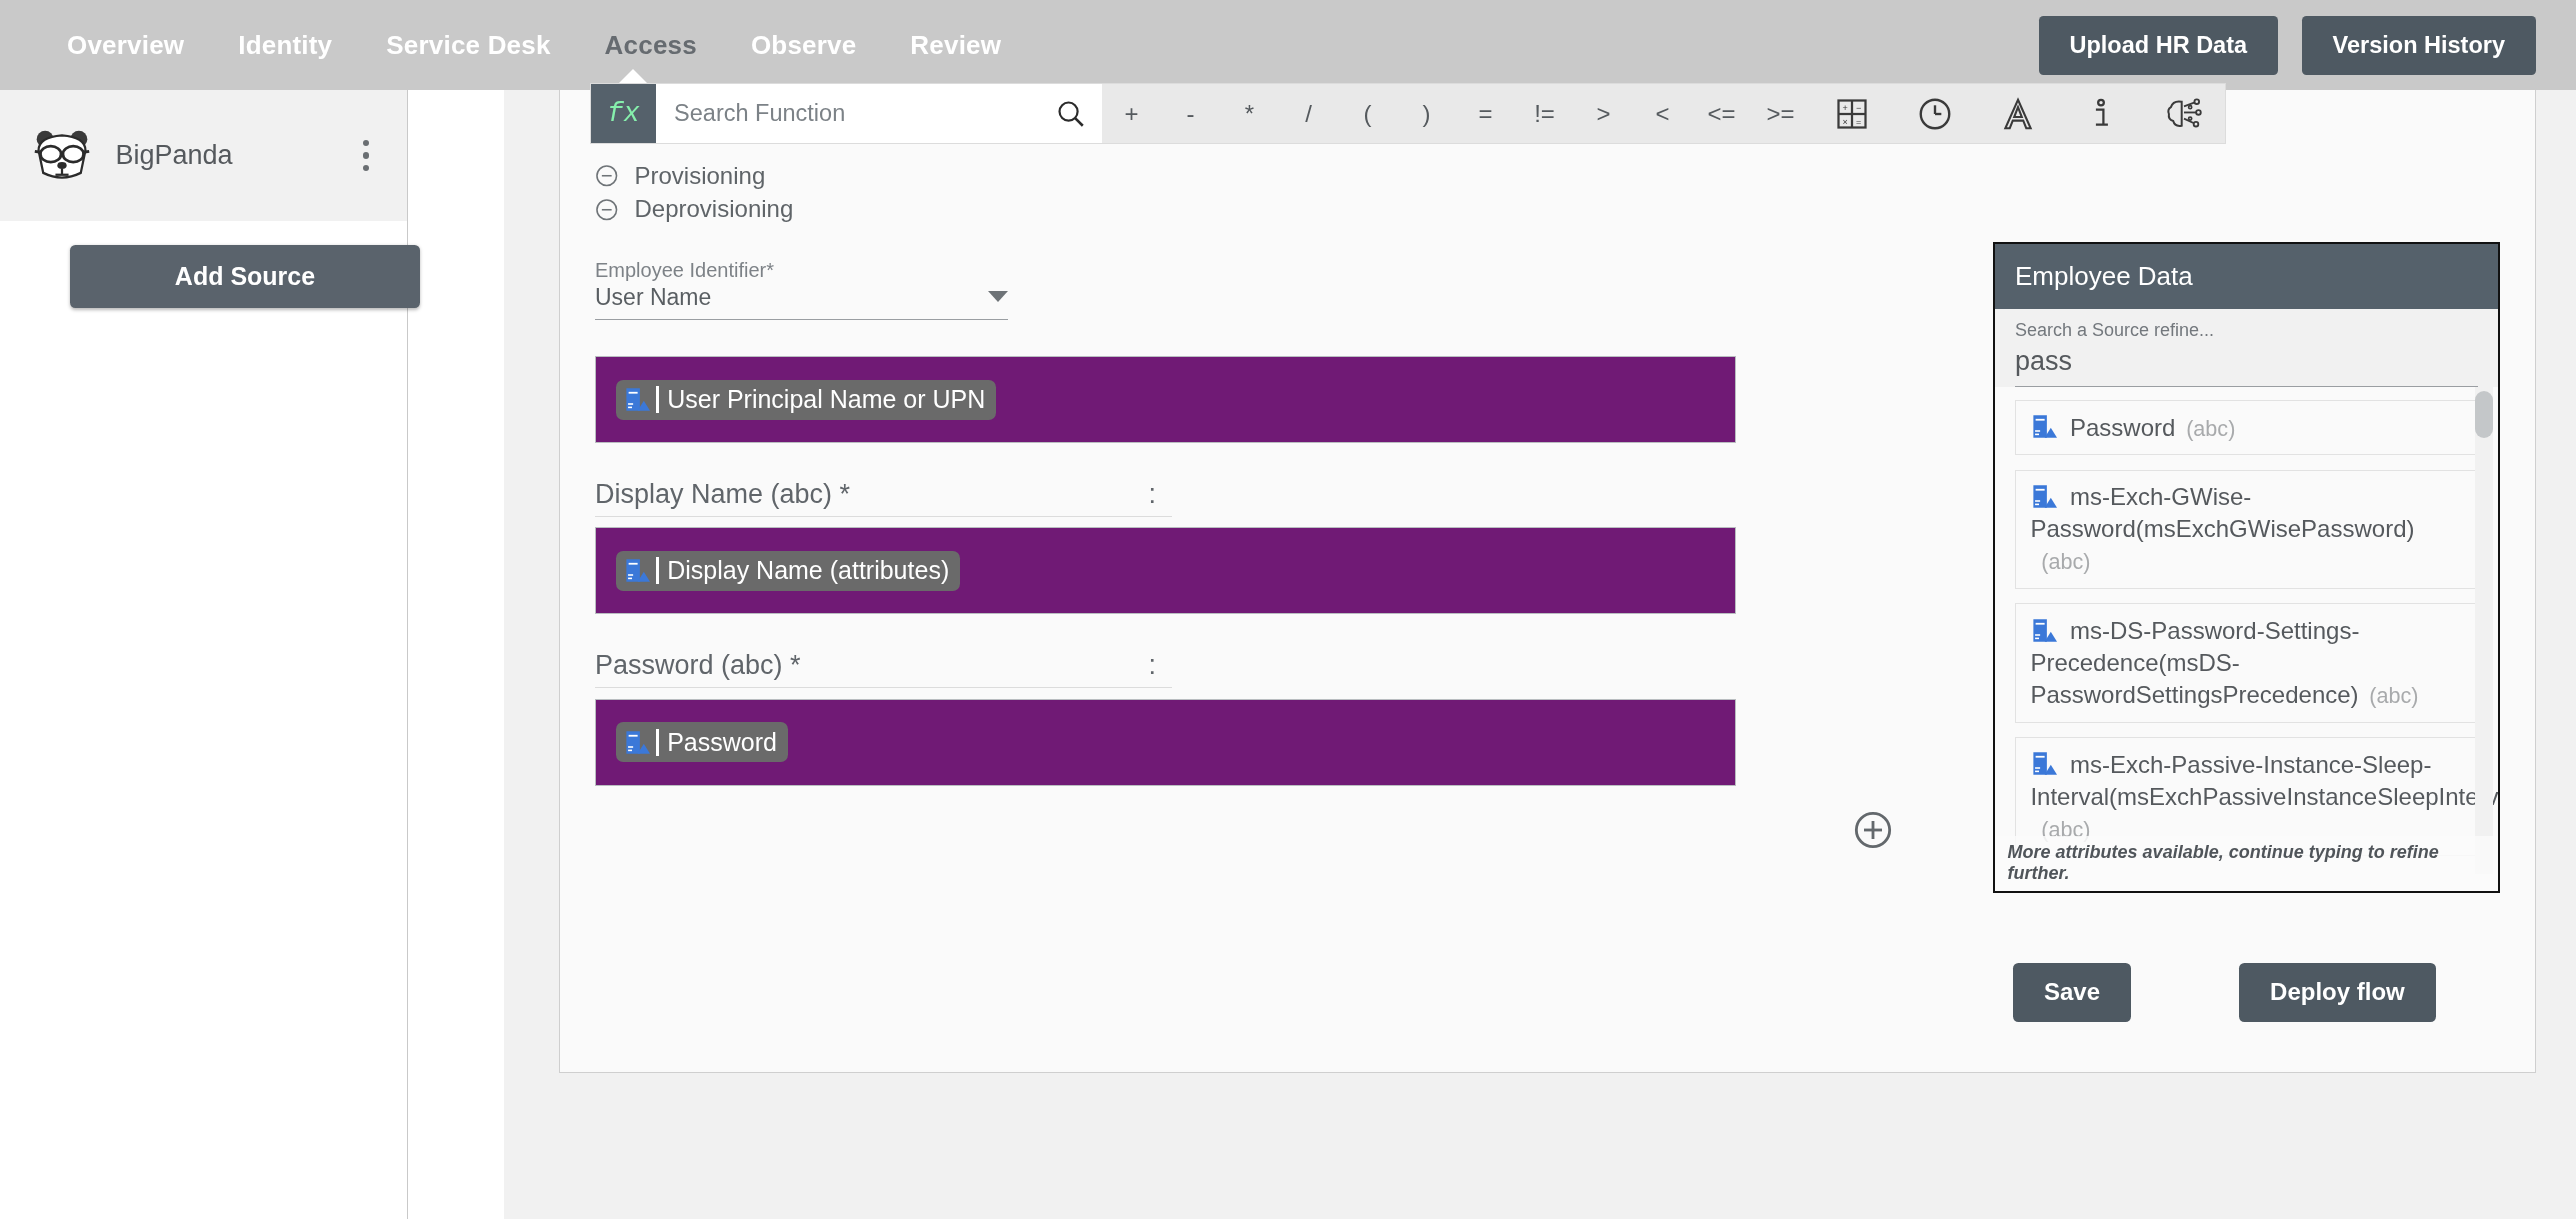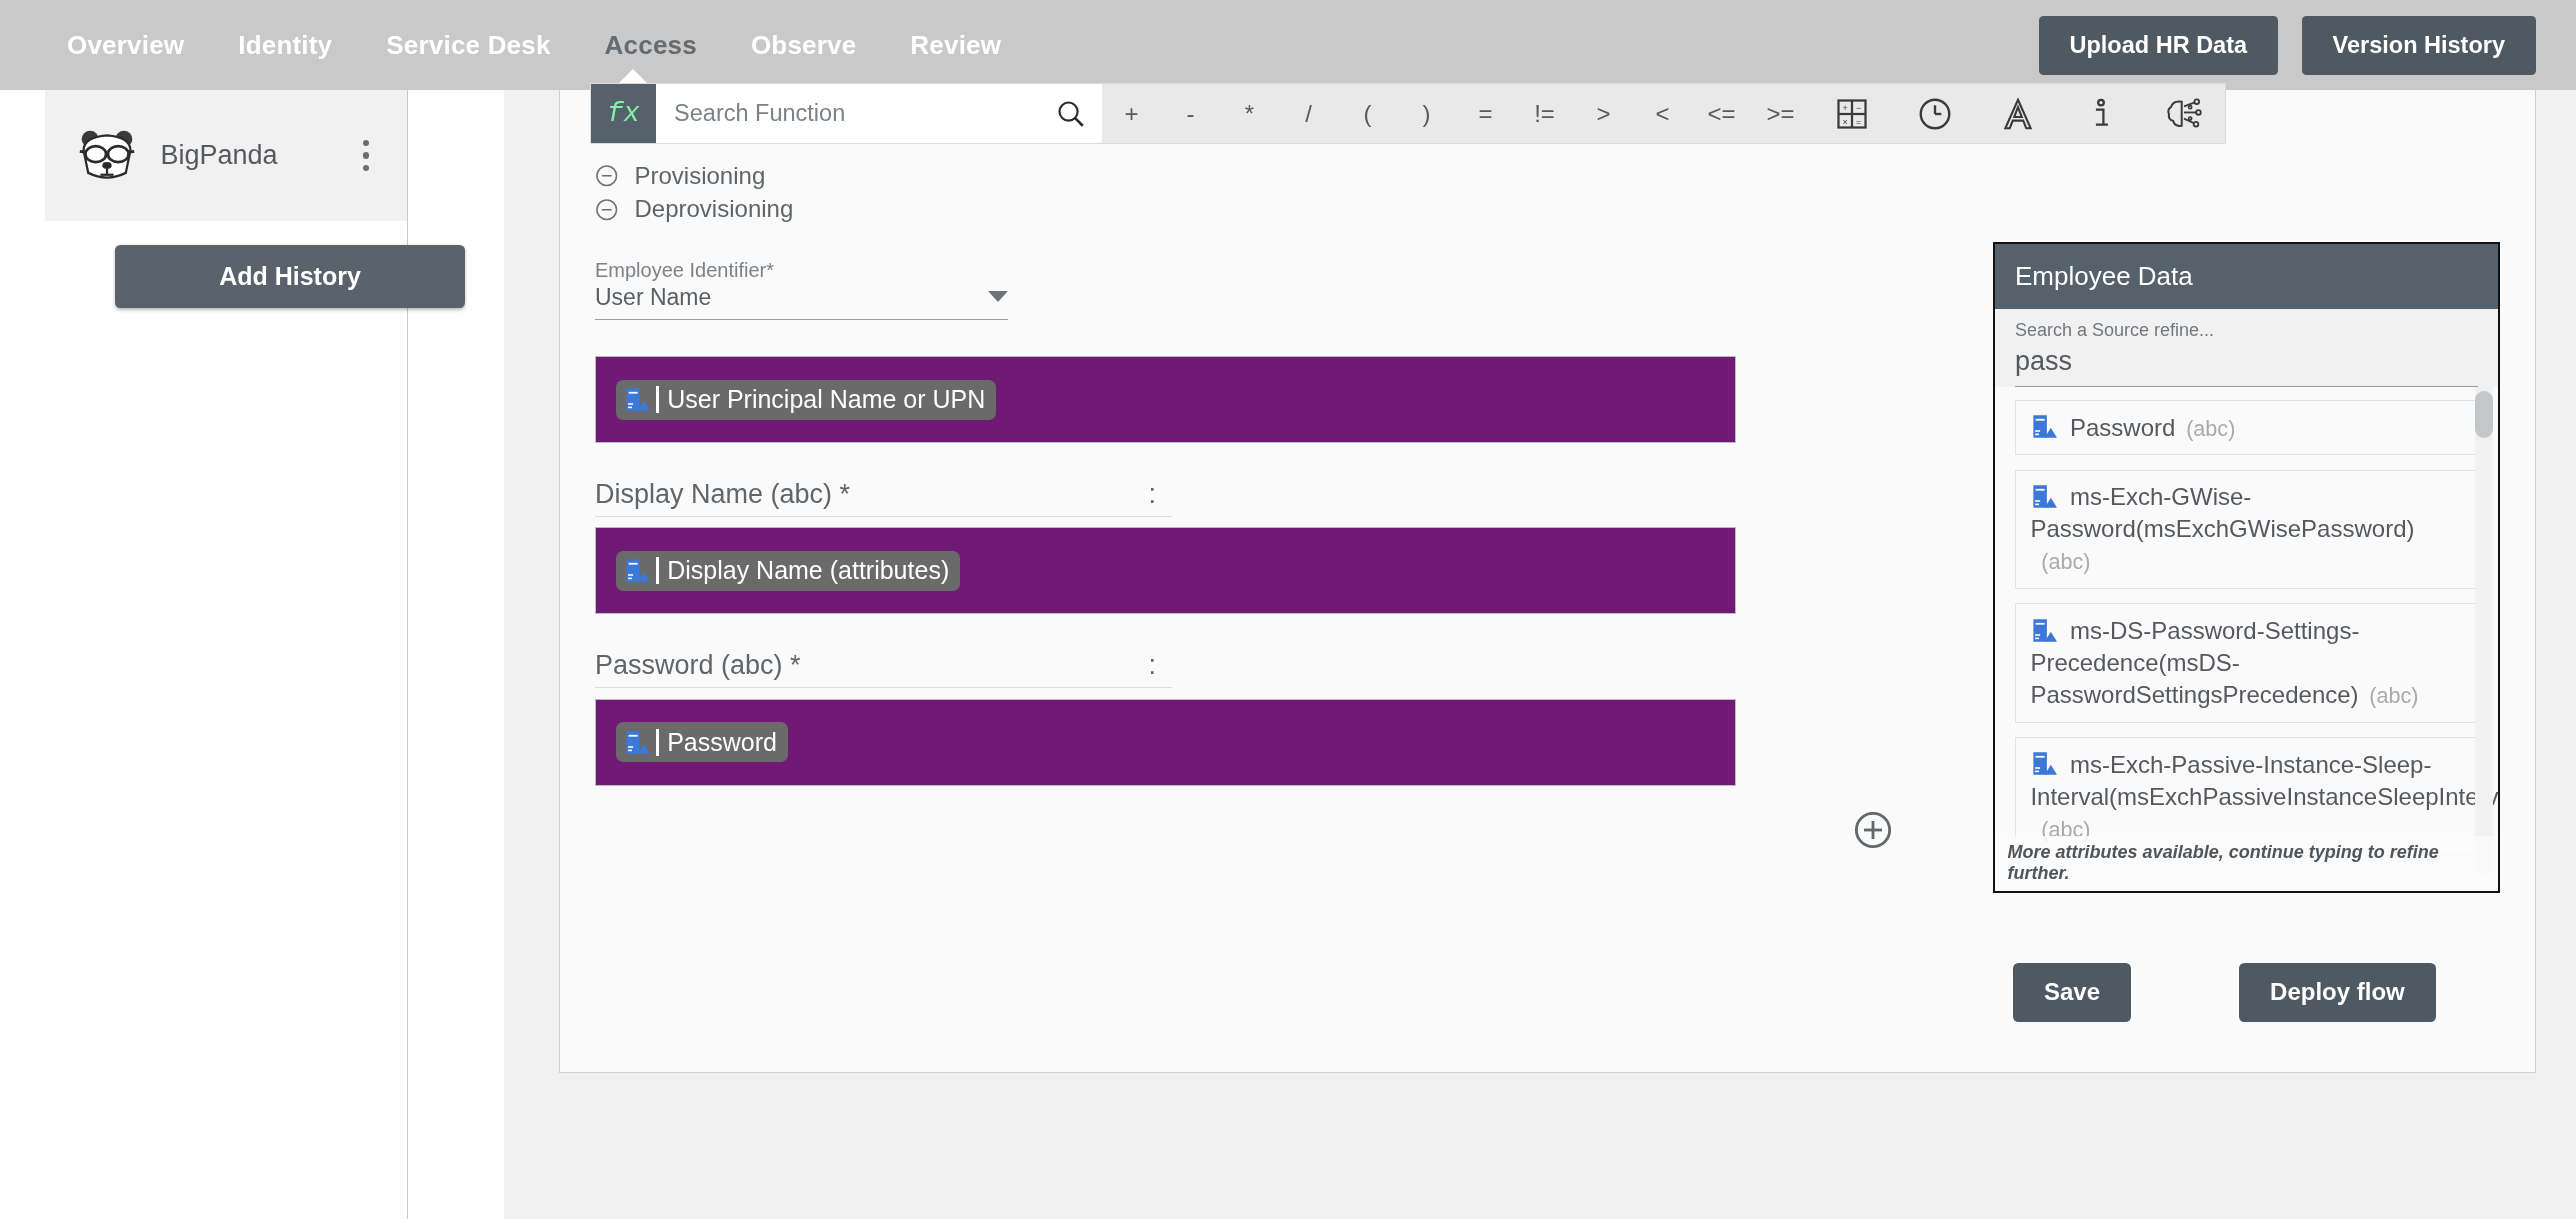--- a/index.html
+++ b/index.html
@@ -28,21 +28,21 @@
   }
   .hdr-btn {
     background: #4e5962; color: #ffffff; font-size: 23.5px; font-weight: bold;
     border: none; border-radius: 4.5px; padding: 16px 31px; cursor: pointer;
     white-space: nowrap;
   }
 
   
   .sidebar {
     position: absolute; left: 0; top: 90px; width: 408px; height: 1129px;
-    background: #ffffff; border-right: 1.8px solid #c9c9c9; padding-left: 45px;
+    background: #ffffff; border-right: 1.8px solid #c9c9c9;
   }
   .org-row {
     height: 131px; background: #f1f1f1;
     display: flex; align-items: center; padding: 0 32px; gap: 23.5px;
   }
   .panda-logo { width: 60px; height: 60px; flex: 0 0 auto; }
   .org-name { font-size: 27px; color: #55595d; flex: 1; }
   .kebab { width: 18px; height: 43px; display: flex; flex-direction: column;
            justify-content: center; align-items: center; gap: 6.3px; cursor: pointer; }
   .kebab i { display: block; width: 6.3px; height: 6.3px; border-radius: 50%; background: #6a6e72; }
@@ -242,21 +242,21 @@
         <line x1="25" y1="52" x2="39" y2="52" stroke="#2b2b2b" stroke-width="2.4"></line>
       </svg>
       <div class="org-name">BigPanda</div>
       <div class="kebab">
           <i></i>
           <i></i>
           <i></i>
         </div>
     </div>
     <div class="add-access-wrap">
-      <button class="add-access">Add History</button>
+      <button class="add-access">Add Source</button>
     </div>
   </div>
 
   <div class="card"></div>
   <div class="nav-caret"></div>
 
   <div class="fx-bar">
     <div class="fx-badge">fx</div>
     <div class="fx-search">
       <input type="text" placeholder="Search Function" style="">

